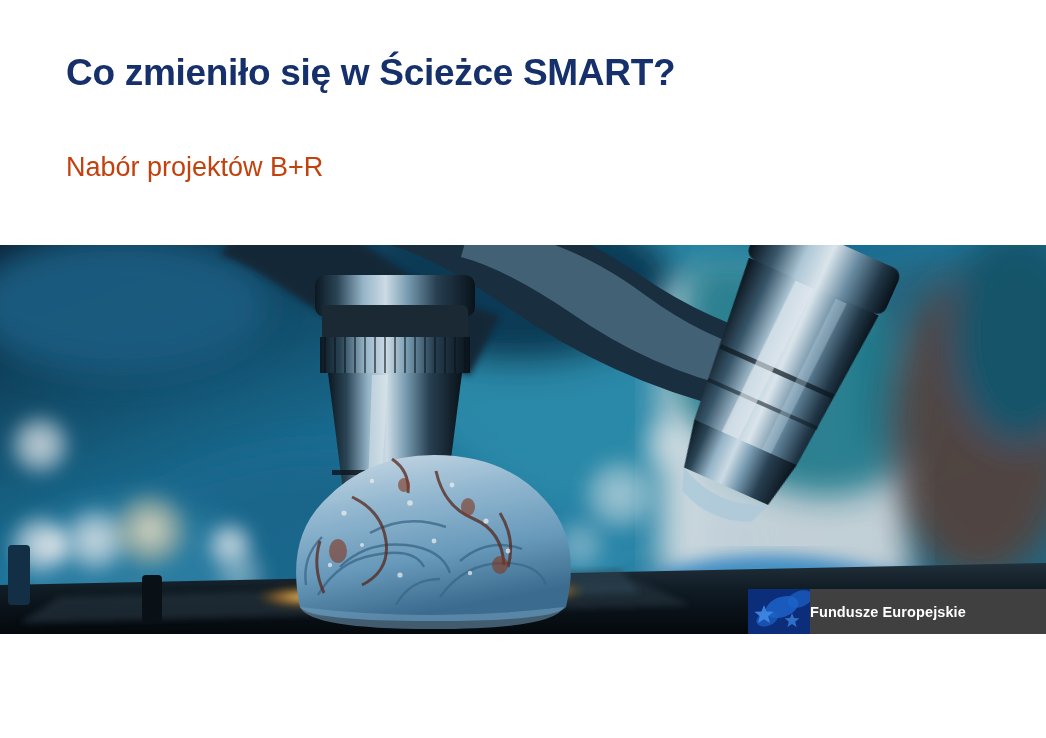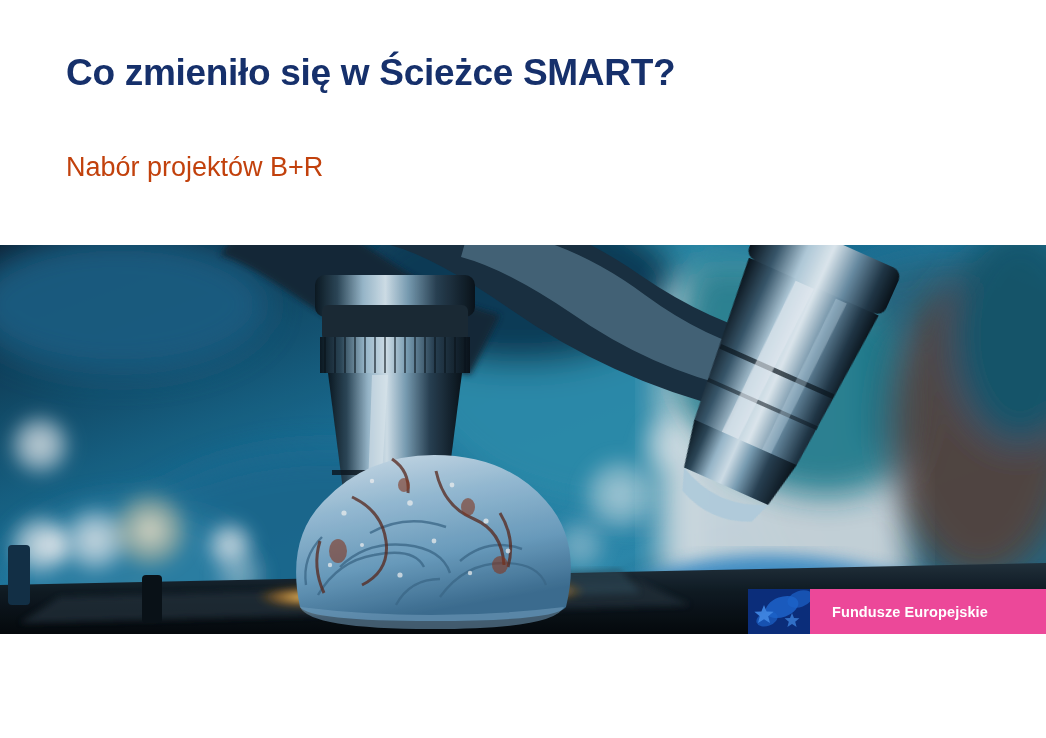--- a/index.html
+++ b/index.html
@@ -74,24 +74,23 @@
   }
   .fe-badge-emblem {
     width: 62px;
     background: #0b2d7a;
     position: relative;
     overflow: hidden;
     flex: 0 0 62px;
   }
   .fe-badge-text {
     flex: 1 1 auto;
-    background: #ec4899;
+    background: #404040;
     display: flex;
     align-items: center;
-    padding-left: 22px;
     color: #ffffff;
     font-size: 14.5px;
     font-weight: bold;
     letter-spacing: 0.1px;
   }
   .fe-badge-strip {
     position: absolute;
     left: 748px;
     top: 634px;
     width: 298px;

